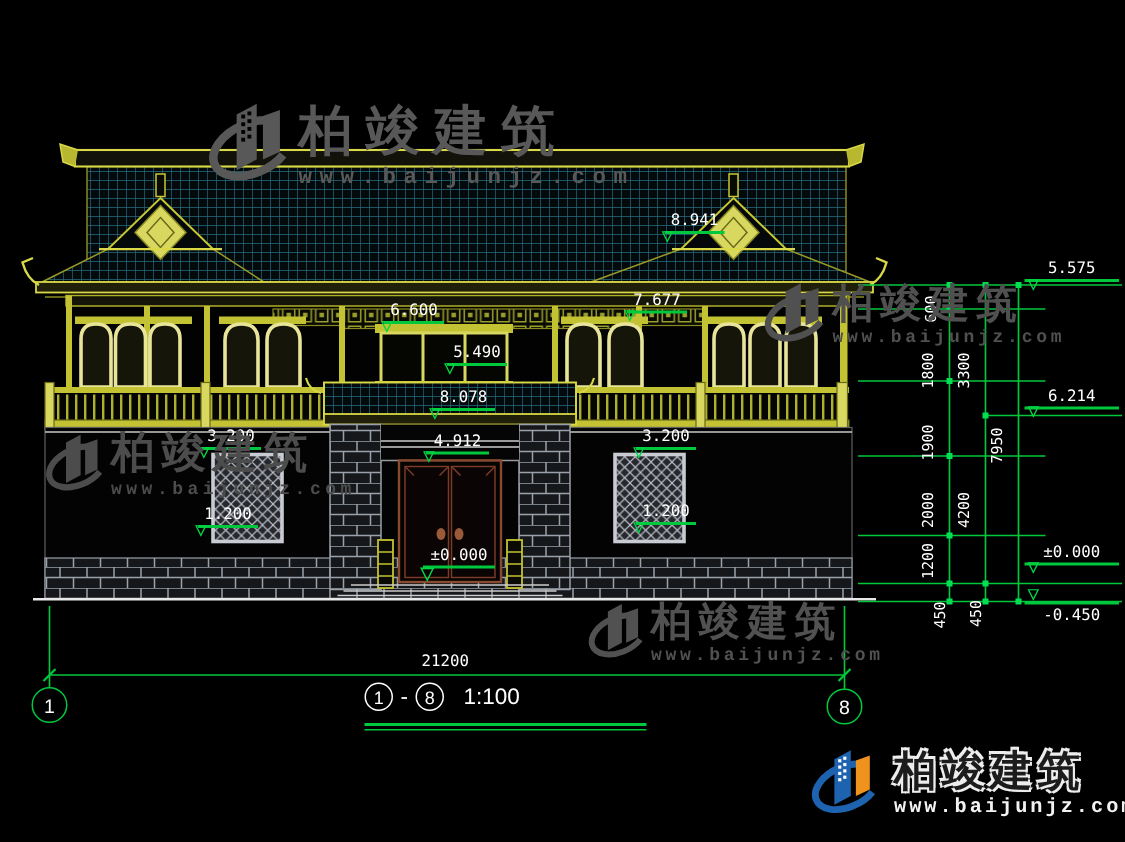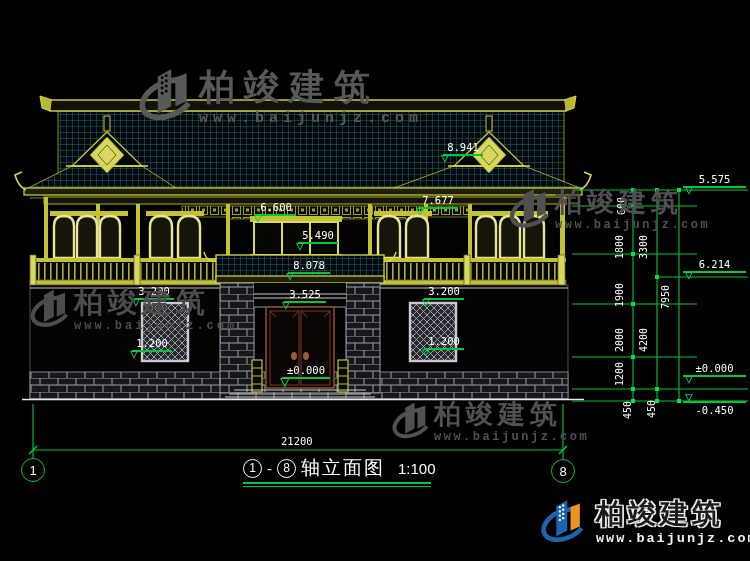--- a/index.html
+++ b/index.html
@@ -284,21 +284,21 @@
   </div>
   <div class="elev" style="left:298px;top:229px;width:40px">
     <span class="ev">5.490</span>
       <span class="tri">▽</span>
   </div>
   <div class="elev" style="left:288px;top:259px;width:42px">
     <span class="ev">8.078</span>
       <span class="tri">▽</span>
   </div>
   <div class="elev" style="left:284px;top:288px;width:42px">
-    <span class="ev">3.525</span>
+    <span class="ev">4.912</span>
       <span class="tri">▽</span>
   </div>
   <div class="elev" style="left:282px;top:364px;width:48px">
     <span class="ev">±0.000</span>
       <span class="tri" style="font-size:16px">▽</span>
   </div>
   <div class="elev" style="left:134px;top:285px;width:40px">
     <span class="ev">3.200</span>
       <span class="tri">▽</span>
   </div>
@@ -348,21 +348,20 @@
     <span>1</span>
   </div>
   <div class="axis" style="left:551px;top:459px">
     <span>8</span>
   </div>
 
   <div class="title">
     <span class="circ">1</span>
     <span class="t-dash">-</span>
     <span class="circ">8</span>
-    <span class="t-name">轴立面图</span>
     <span class="t-scale">1:100</span>
   </div>
   <div class="u1"></div>
   <div class="u2"></div>
 
   <div class="wm wm-top">
     <svg width="66" height="74" viewBox="0 0 64 64">
       <path d="M46 16 A26 16 -24 1 0 54 38" fill="none" stroke="currentColor" stroke-width="5.5"></path>
       <path d="M24 12 l13 -7 v36 l-13 7 z" fill="currentColor"></path>
       <path d="M41 13 v28 l11 -5 v-27 z" fill="currentColor"></path>

